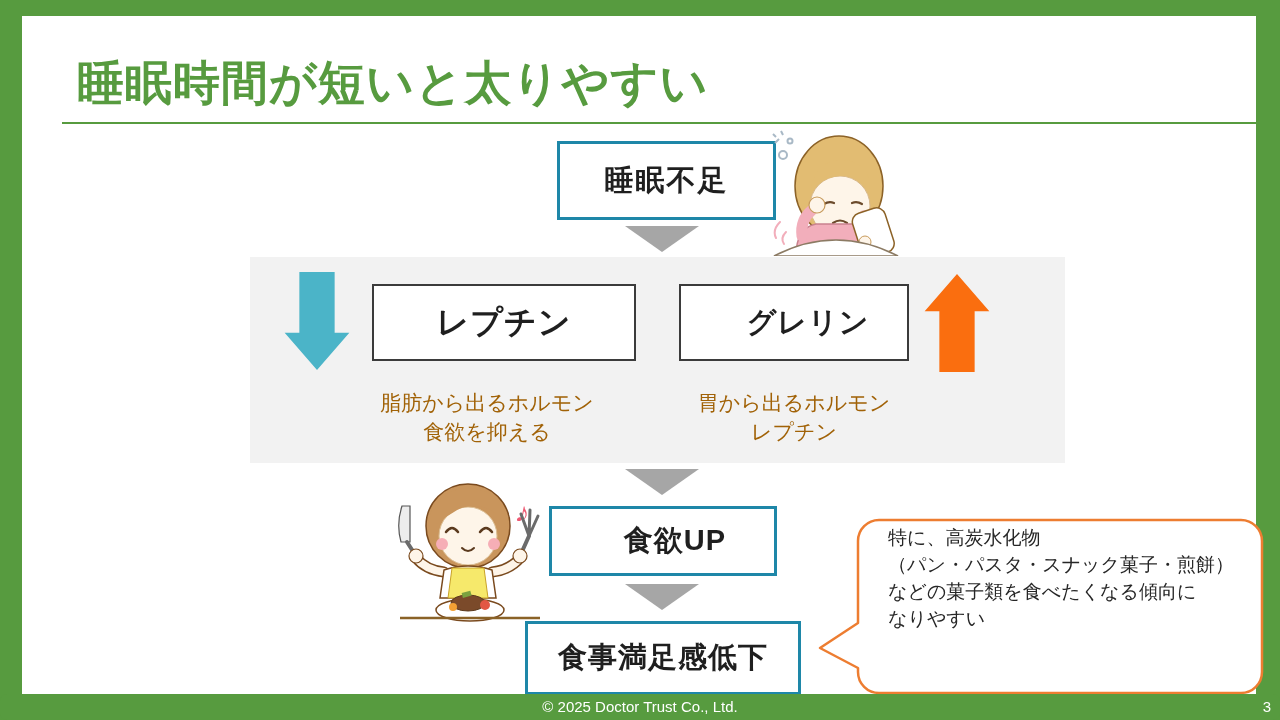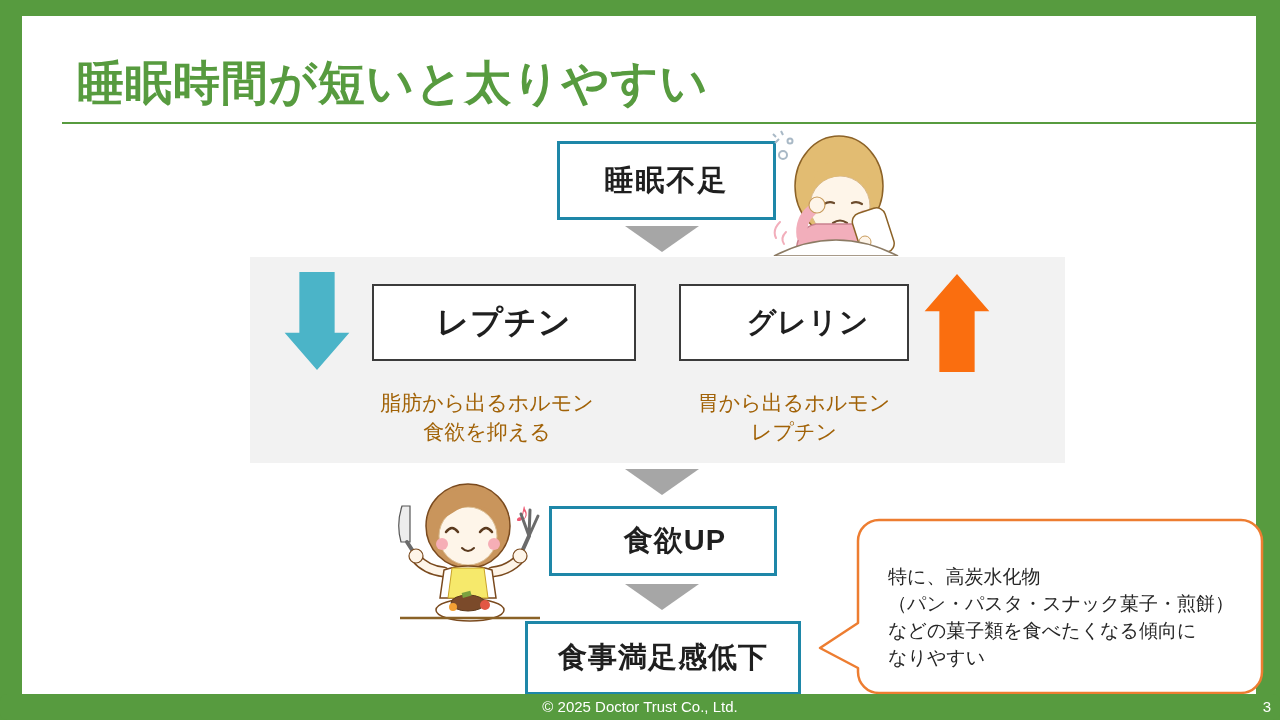--- a/index.html
+++ b/index.html
@@ -37,21 +37,21 @@
 
   .garrow{width:0;height:0;border-left:37px solid transparent;border-right:37px solid transparent;border-top:26px solid var(--gray-arrow);}
   .garrow1{left:603px;top:210px;}
   .garrow2{left:603px;top:453px;}
   .garrow3{left:603px;top:568px;}
 
   .caption{width:230px;text-align:center;font-size:21px;line-height:29px;color:#a16207;}
   .cap-leptin{left:350px;top:372px;}
   .cap-ghrelin{left:657px;top:372px;}
 
-  .callout-text{left:866px;top:547px;width:372px;font-size:19px;line-height:27px;color:#262626;}
+  .callout-text{left:866px;top:510px;width:372px;font-size:19px;line-height:27px;color:#262626;font-family:Liberation Mono, monospace;}
   .callout-text div{white-space:nowrap;}
 
   .footer-bar{position:absolute;left:0;bottom:0;width:1280px;height:26px;background:var(--accent-green);color:#ffffff;border-radius:7px;}
   .footer-copy{left:0;top:0;width:1280px;height:26px;text-align:center;font-size:15px;line-height:26px;}
   .footer-page{right:9px;top:0;height:26px;font-size:15px;line-height:26px;}
 </style>
 </head>
 <body>
 
 <div class="slide">

